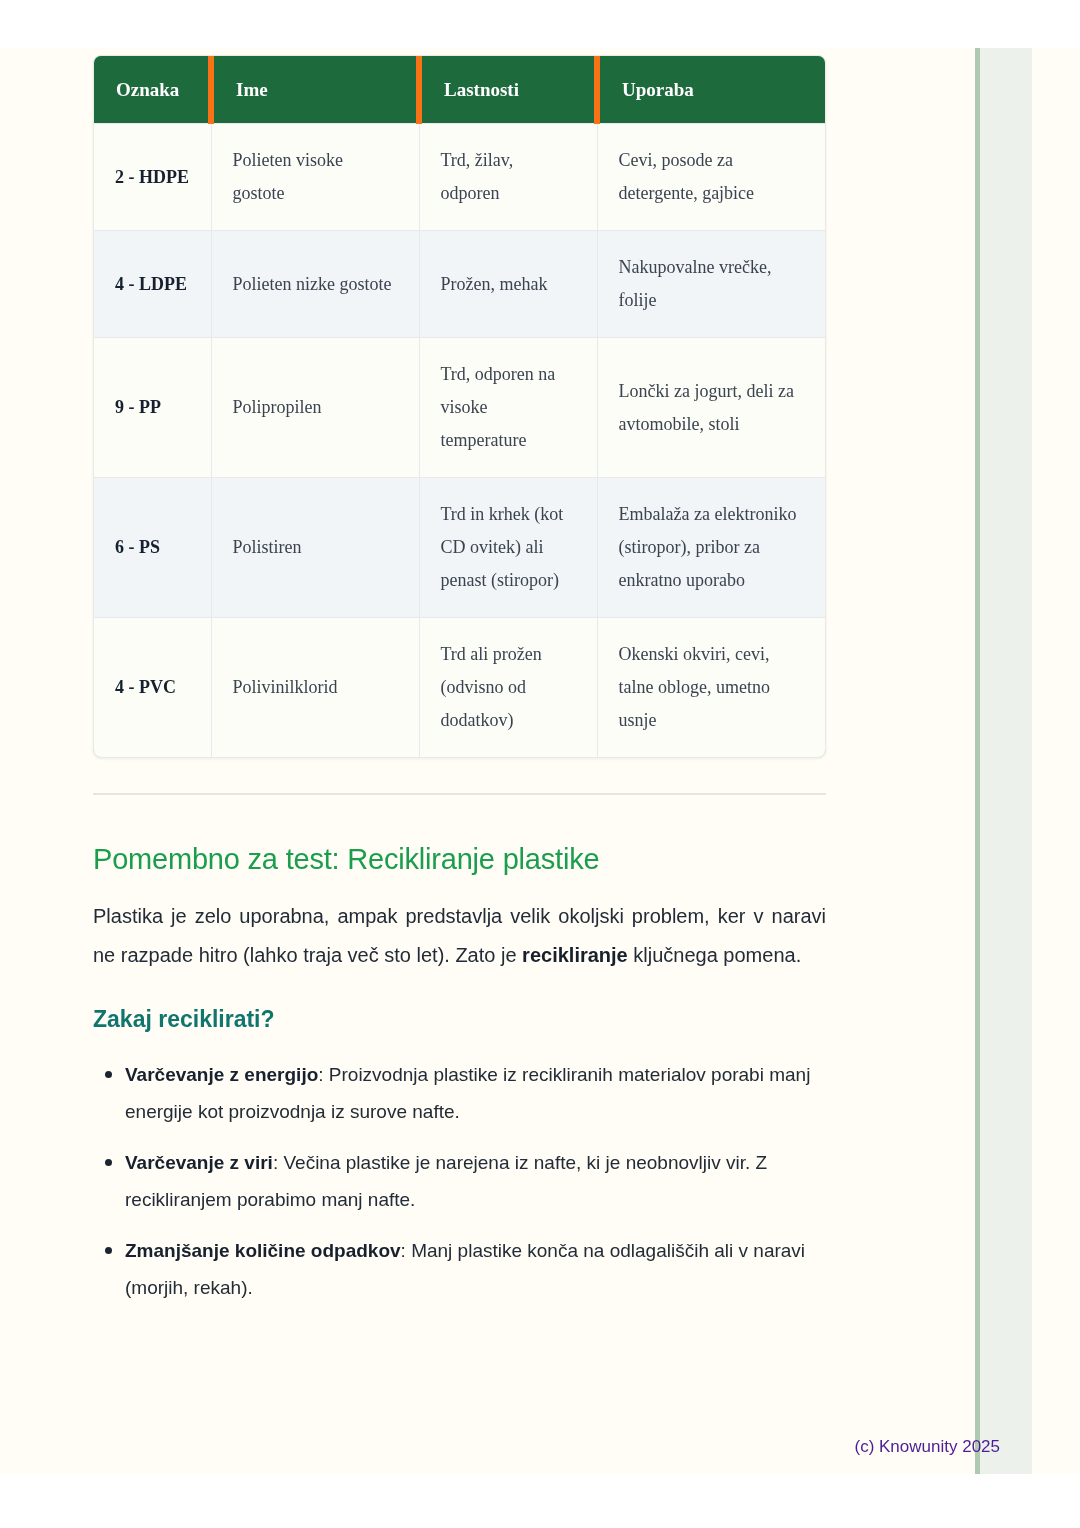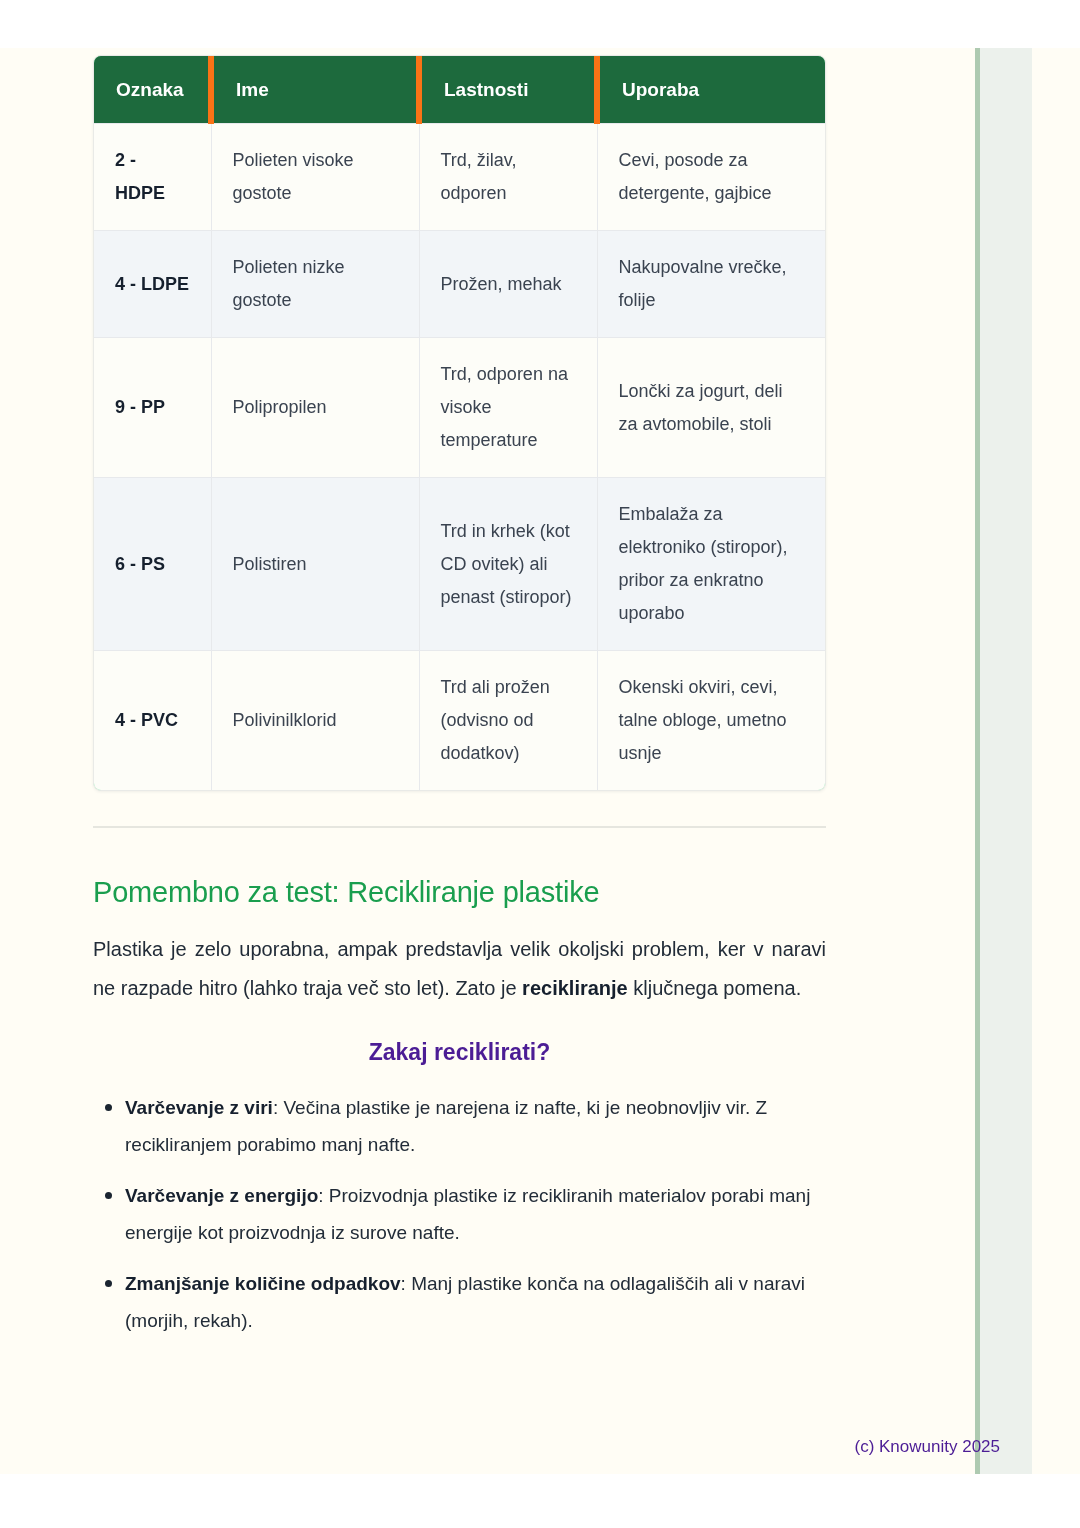--- a/index.html
+++ b/index.html
@@ -39,20 +39,21 @@
     width: 733px;
   }
 
   
   .table-wrap {
     border-radius: 8px;
     overflow: hidden;
     border: 1px solid #e9eae7;
     box-shadow: 0 1px 3px rgba(30,41,59,0.07);
     background: #86efac;
+    font-family: Liberation Serif, serif;
   }
   table {
     width: 100%;
     border-collapse: collapse;
     table-layout: fixed;
   }
   col.c1 { width: 117px; }
   col.c2 { width: 208px; }
   col.c3 { width: 178px; }
   col.c4 { width: 230px; }
@@ -105,22 +106,21 @@
     color: #222c38;
     text-align: justify;
   }
   p.body-text strong { color: #16202e; }
 
   h3.subsection-title {
     margin-top: 30px;
     font-size: 23px;
     line-height: 28px;
     font-weight: bold;
-    color: #4c1d95;
-    text-align: center;
+    color: #0f766e;
   }
 
   ul.reasons {
     margin-top: 23px;
     list-style: none;
   }
   ul.reasons li {
     position: relative;
     padding-left: 32px;
     font-size: 19px;
@@ -209,20 +209,20 @@
 
   <hr class="divider">
 
   <h2 class="section-title">Pomembno za test: Recikliranje plastike</h2>
 
   <p class="body-text"><span>Plastika je zelo uporabna, ampak predstavlja velik okoljski problem, ker v naravi ne razpade hitro (lahko traja več sto let). Zato je </span><strong>recikliranje</strong><span> ključnega pomena.</span></p>
 
   <h3 class="subsection-title">Zakaj reciklirati?</h3>
 
   <ul class="reasons">
+    <li><strong>Varčevanje z energijo</strong><span>: Proizvodnja plastike iz recikliranih materialov porabi manj energije kot proizvodnja iz surove nafte.</span></li>
     <li><strong>Varčevanje z viri</strong><span>: Večina plastike je narejena iz nafte, ki je neobnovljiv vir. Z recikliranjem porabimo manj nafte.</span></li>
-    <li><strong>Varčevanje z energijo</strong><span>: Proizvodnja plastike iz recikliranih materialov porabi manj energije kot proizvodnja iz surove nafte.</span></li>
     <li><strong>Zmanjšanje količine odpadkov</strong><span>: Manj plastike konča na odlagališčih ali v naravi (morjih, rekah).</span></li>
   </ul>
 
 </div>
 
 <div class="watermark">(c) Knowunity 2025</div>
 
 </body></html>

